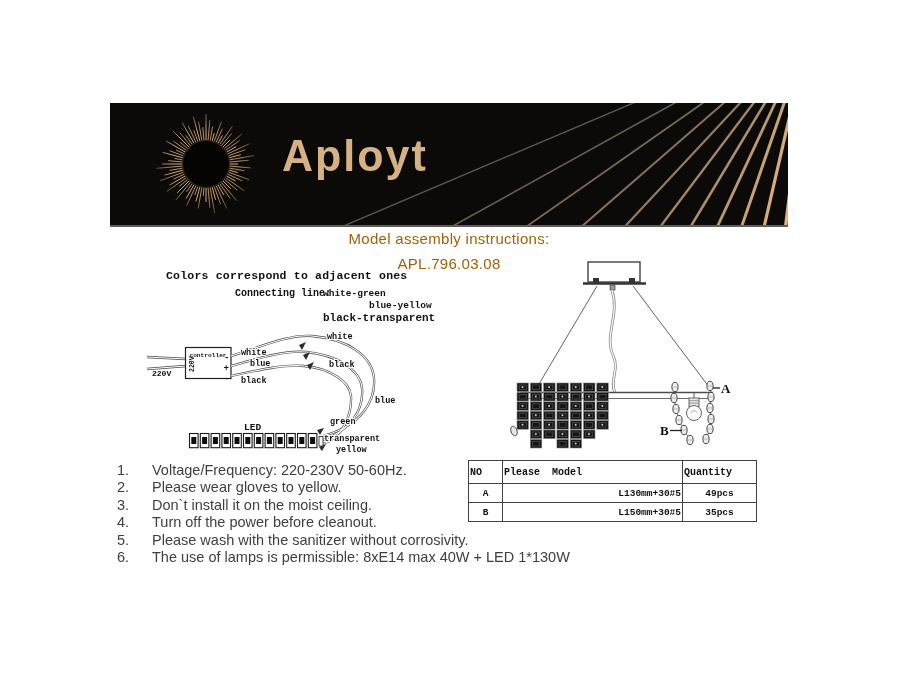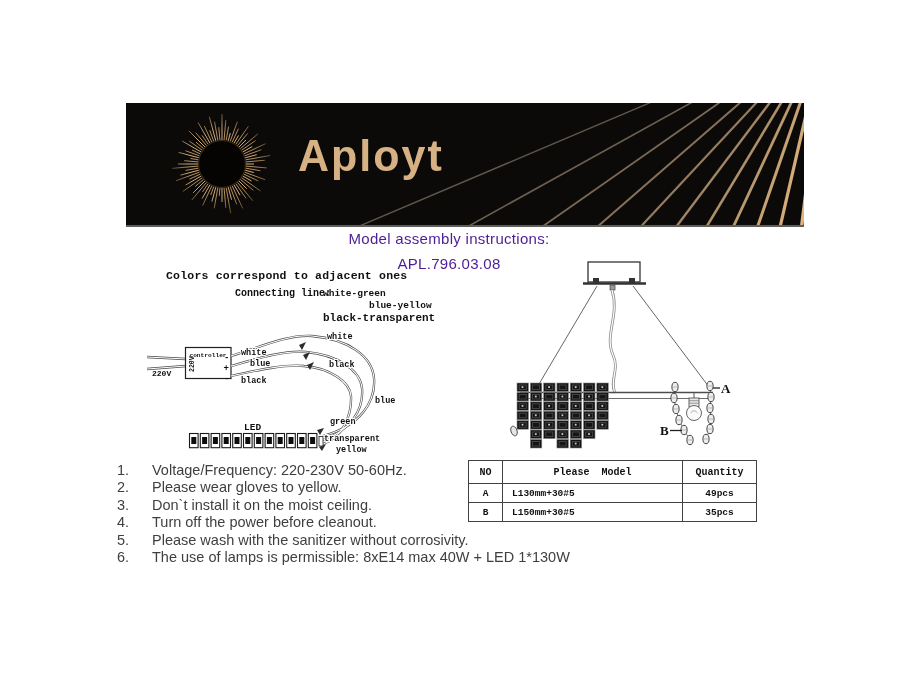--- a/index.html
+++ b/index.html
@@ -1,28 +1,28 @@
 <!DOCTYPE html>
 <html><head>
 <meta charset="utf-8">
 <style>
   html,body{margin:0;padding:0;background:#ffffff;}
   #canvas{position:relative;width:900px;height:675px;background:#ffffff;overflow:hidden;
           font-family:"Liberation Sans",sans-serif;}
 
   
-  .banner{position:absolute;left:126px;top:103px;width:678px;height:122px;
+  .banner{position:absolute;left:110px;top:103px;width:678px;height:122px;
           background:#0c0a08;border-bottom:2px solid #5e5e5e;overflow:hidden;}
   .banner svg{position:absolute;left:0;top:0;}
   .brand{position:absolute;left:172px;top:31px;font-size:43px;line-height:1;
          color:#d6b183;letter-spacing:2px;font-weight:600;transform:scaleY(1.04);}
 
   
   .title-wrap{position:absolute;left:110px;top:230px;width:678px;text-align:center;
-              color:#4c1d95;font-size:15px;letter-spacing:.3px;}
+              color:#a16207;font-size:15px;letter-spacing:.3px;}
   .title-line2{margin-top:8px;}
 
   
   .mono{font-family:"Liberation Mono",monospace;font-weight:bold;color:#101010;}
   .colors-heading{position:absolute;left:166px;top:269px;font-size:11.5px;letter-spacing:.2px;}
   .conn-label{position:absolute;left:235px;top:288px;font-size:10px;}
   .conn-pair0{position:absolute;left:323px;top:288px;font-size:9.5px;}
   .conn-pair1{position:absolute;left:323px;top:300px;font-size:9.5px;margin-left:46px;}
   .conn-pair2{position:absolute;left:323px;top:312px;font-size:11px;}
 
@@ -32,24 +32,24 @@
   .wire-d{fill:none;stroke:#4a4a4a;stroke-width:2.3;}
   .wire-w{fill:none;stroke:#ffffff;stroke-width:1.05;}
   .lbl{font-family:"Liberation Mono",monospace;font-weight:bold;font-size:8.5px;fill:#111;
        paint-order:stroke;stroke:#ffffff;stroke-width:2px;}
   .lbl-plain{font-family:"Liberation Mono",monospace;font-weight:bold;fill:#111;}
 
   
   .parts{position:absolute;left:468px;top:460px;border-collapse:collapse;}
   .parts th,.parts td{border:1.4px solid #424242;font-family:"Liberation Mono",monospace;
         font-weight:bold;color:#111;white-space:pre;}
-  .parts th{font-size:10px;height:20px;text-align:center;}
+  .parts th{font-size:10px;height:20px;text-align:left;}
   .parts td{font-size:9.5px;height:16px;text-align:center;}
   .col-no{width:31px;} .col-model{width:177px;} .col-qty{width:71px;}
-  .parts td.model{text-align:left;padding-left:9px;}
+  .parts td.model{text-align:right;padding-left:9px;}
 
   
   .instr{position:absolute;left:117px;top:462px;width:520px;color:#3f3f3f;font-size:14.5px;}
   .instr .row{display:flex;line-height:17.45px;}
   .instr .num{width:35px;flex:0 0 35px;}
 </style>
 </head>
 <body>
 
 <div id="canvas">

